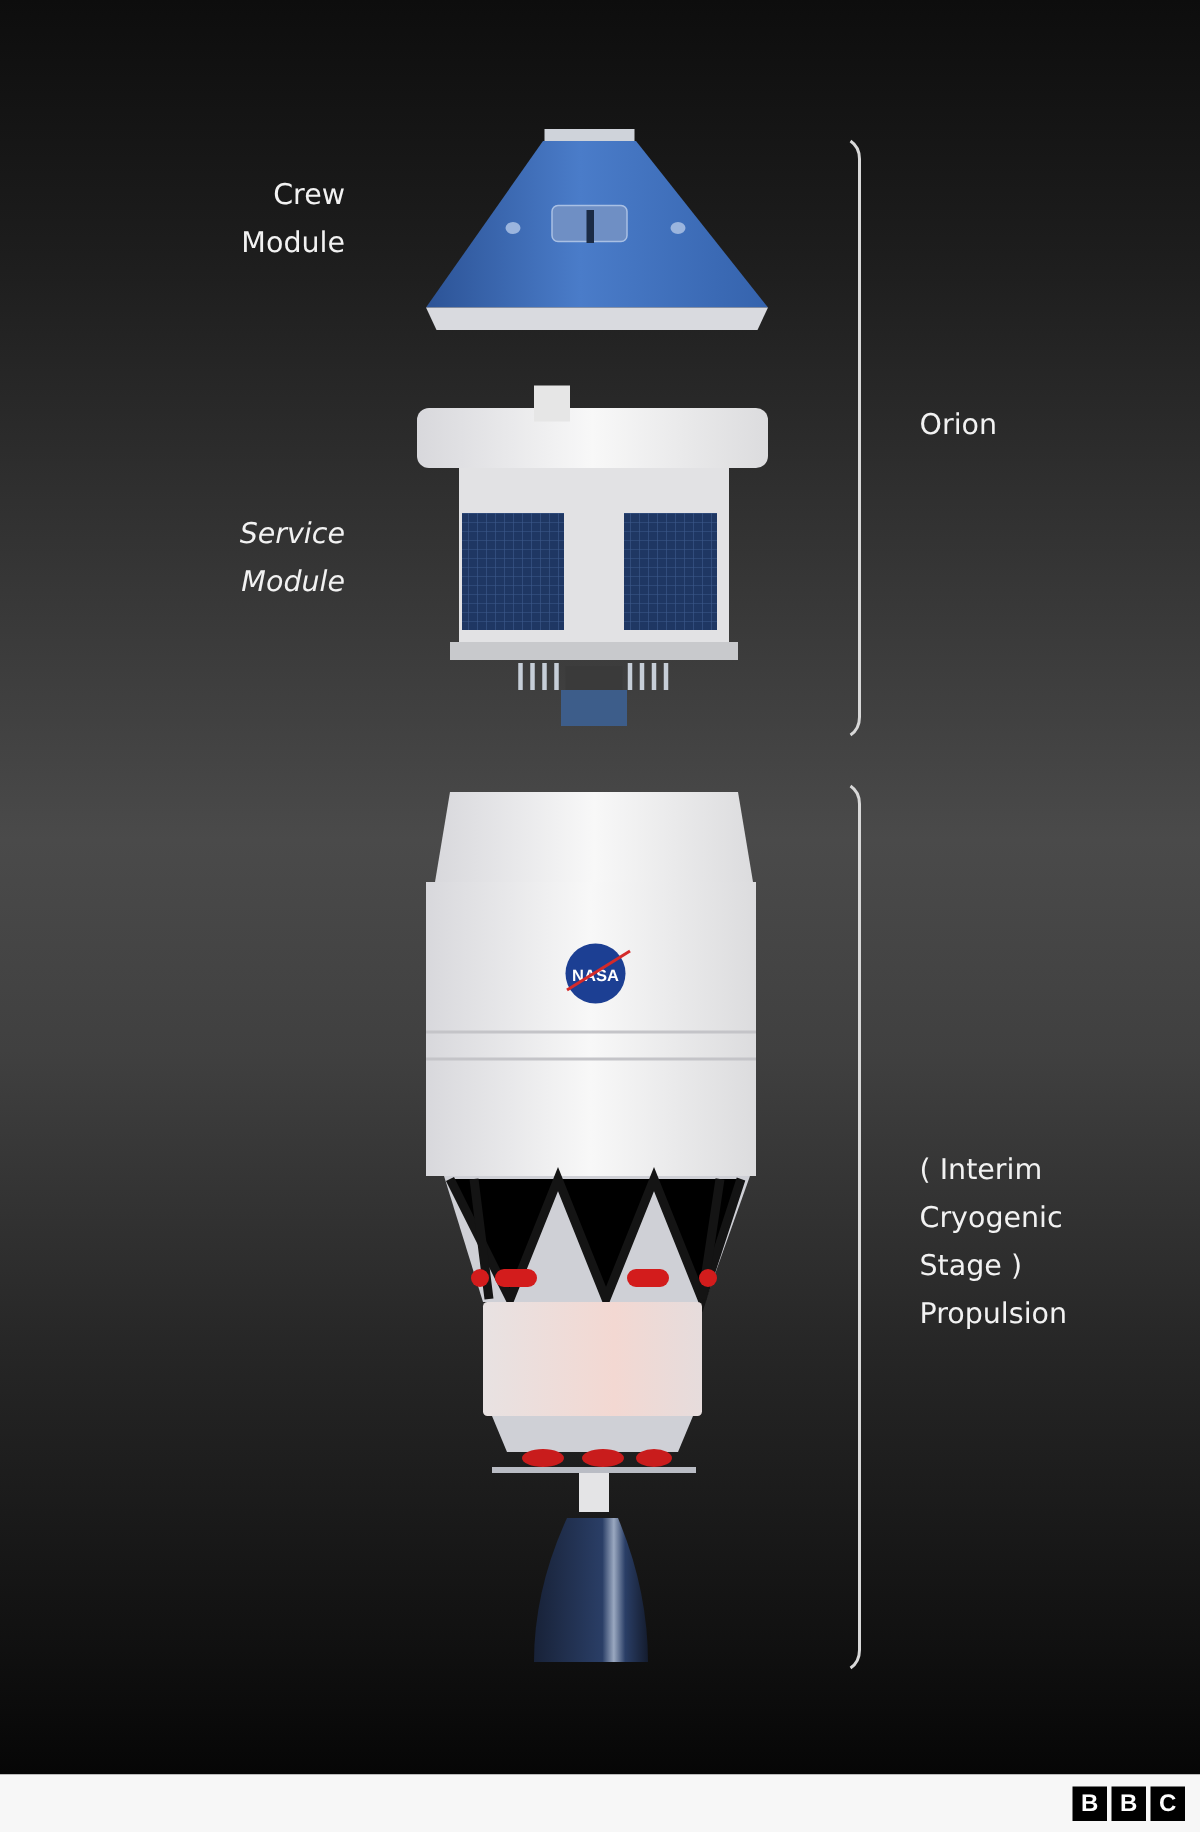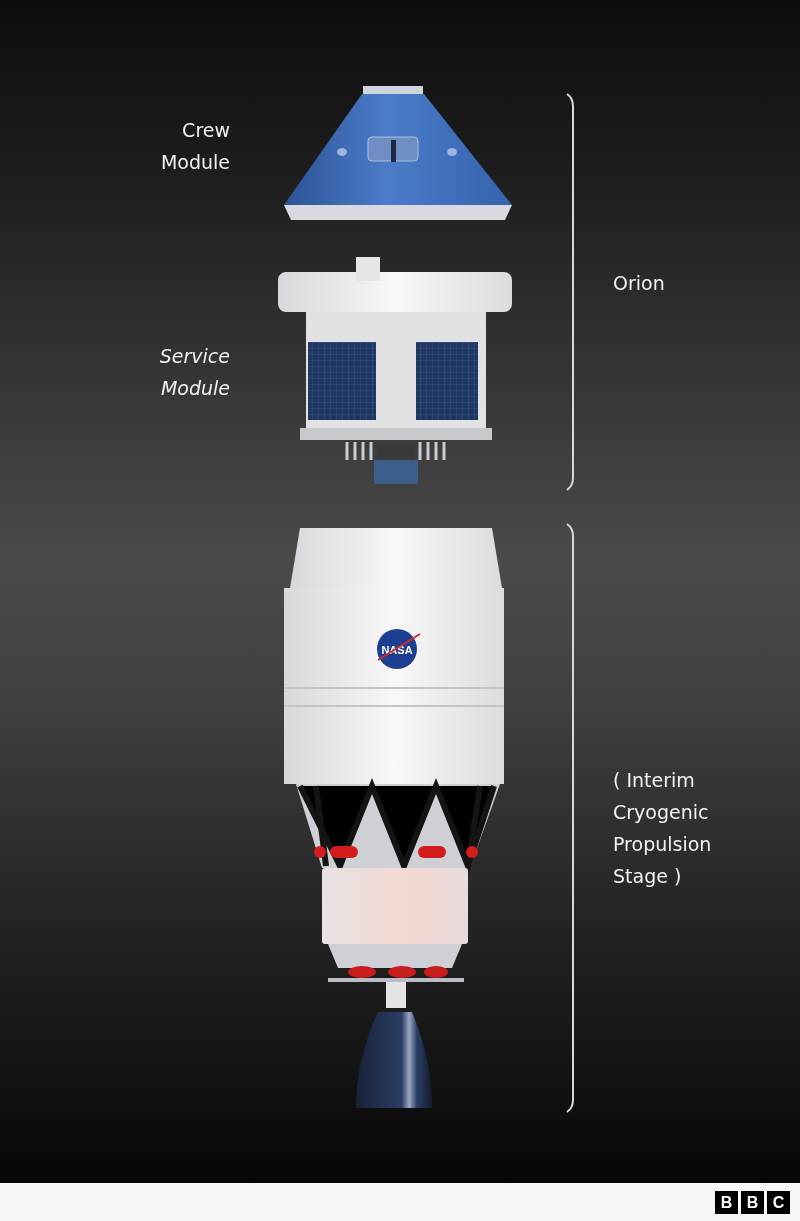--- a/index.html
+++ b/index.html
@@ -130,22 +130,22 @@
   <svg class="bracket" style="left:560px; top:522px;" width="20" height="592">
     <path d="M7 2 Q13 6 13 14 L13 578 Q13 586 7 590" fill="none" stroke="#d8d8d8" stroke-width="2"></path>
   </svg>
 
   <div class="label" style="left:613px; top:267px;">
     <span>Orion</span>
   </div>
   <div class="label" style="left:613px; top:764px;">
     <span>( Interim</span>
     <span>Cryogenic</span>
+    <span>Stage )</span>
     <span>Propulsion</span>
-    <span>Stage )</span>
   </div>
 </div>
 
 <div class="footer">
   <div class="bbc">
     <div>B</div>
     <div>B</div>
     <div>C</div>
   </div>
 </div>

